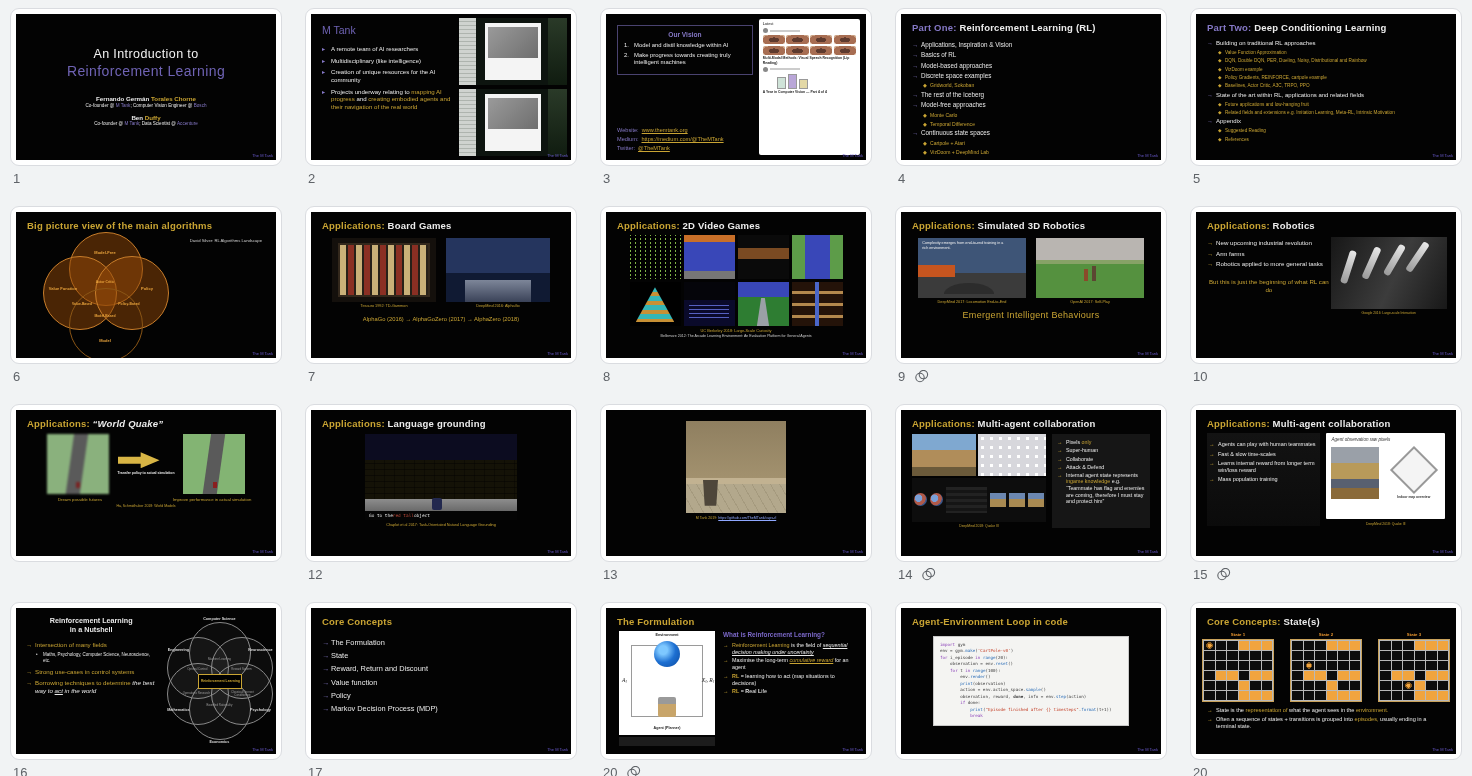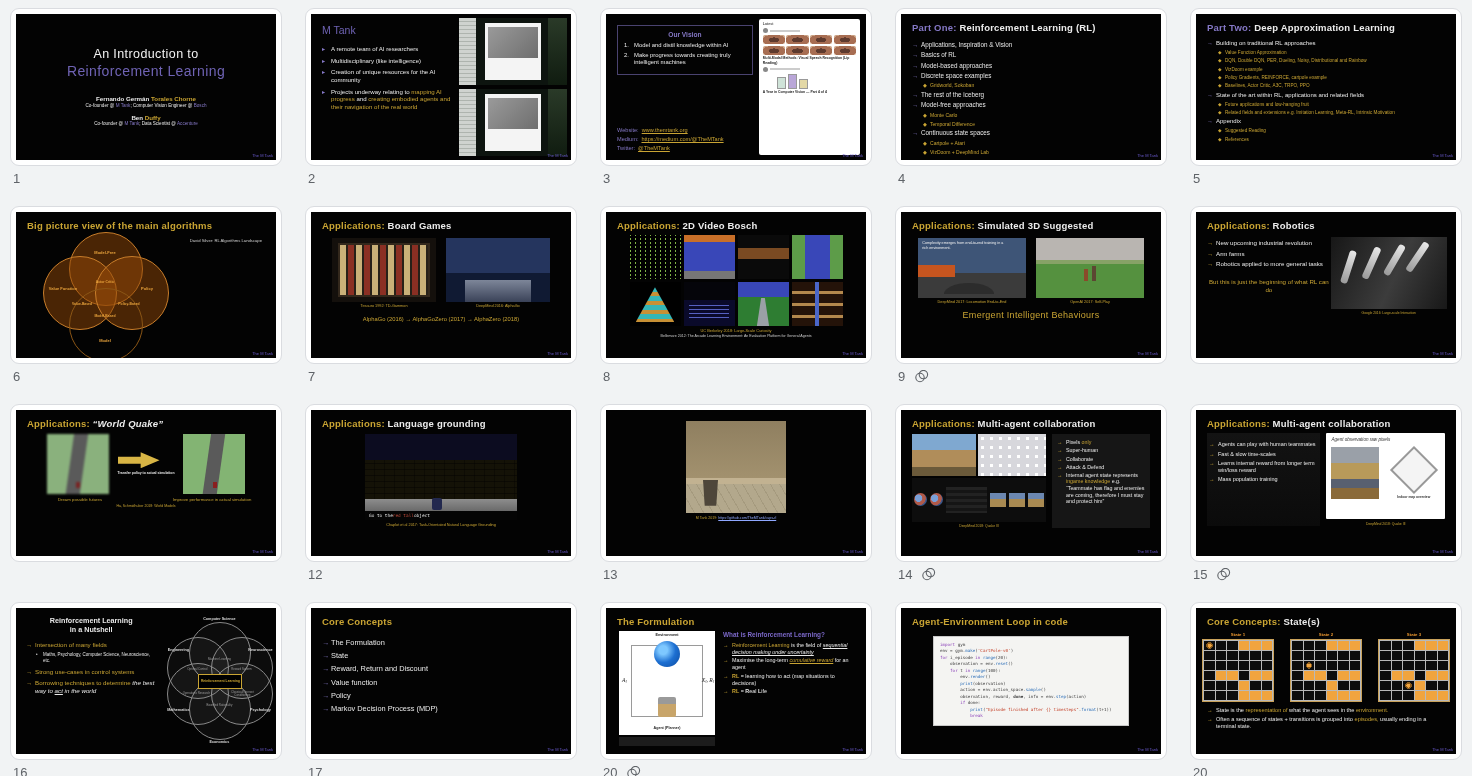--- a/index.html
+++ b/index.html
@@ -394,21 +394,21 @@
     </div>
     <div class="numrow">
         <span class="num">4</span>
       </div>
   </div>
 
   <div class="cell">
     <div class="card">
       <div class="slide">
         <div class="pad">
-          <div class="st"><span class="accp">Part Two: </span><span>Deep Approximation Learning</span></div>
+          <div class="st"><span class="accp">Part Two: </span><span>Deep Conditioning Learning</span></div>
           <div class="s5l ma-p">
               <div class="li">
                 <span class="mk">→</span>
                 <div class="tx"><span class="w">Building on traditional RL approaches</span></div>
               </div>
               <div class="li sub">
                 <span class="mk">◆</span>
                 <div class="tx"><span class="y">Value Function Approximation</span></div>
               </div>
               <div class="li sub">
@@ -514,21 +514,21 @@
     </div>
     <div class="numrow">
         <span class="num">7</span>
       </div>
   </div>
 
   <div class="cell">
     <div class="card">
       <div class="slide">
         <div class="pad">
-          <div class="st"><span class="acc">Applications: </span><span>2D Video Bosch</span></div>
+          <div class="st"><span class="acc">Applications: </span><span>2D Video Games</span></div>
           <div class="s8grid">
             <div class="g1"></div>
             <div class="g2"></div>
             <div class="g3"></div>
             <div class="g4"></div>
             <div class="g5"></div>
             <div class="g6"></div>
             <div class="g7"></div>
             <div class="g8"></div>
           </div>
@@ -540,21 +540,21 @@
     </div>
     <div class="numrow">
         <span class="num">8</span>
       </div>
   </div>
 
   <div class="cell">
     <div class="card">
       <div class="slide">
         <div class="pad">
-          <div class="st"><span class="acc">Applications: </span><span>Simulated 3D Suggested</span></div>
+          <div class="st"><span class="acc">Applications: </span><span>Simulated 3D Robotics</span></div>
           <div class="imgrow">
             <div>
               <div class="s9img s9a">
                 <div class="blk"></div>
                   <div class="plat"></div>
                 <div class="s9ov">Complexity emerges from end-to-end training in a rich environment.</div>
               </div>
               <div class="capy">DeepMind 2017: Locomotion End-to-End</div>
             </div>
             <div>
@@ -608,20 +608,23 @@
                 <div class="arm" style="left:52%;top:8%;transform:rotate(30deg)"></div>
                 <div class="arm" style="left:72%;top:4%;transform:rotate(34deg)"></div>
               </div>
               <div class="s10cap">Google 2016: Large-scale Interaction</div>
             </div>
           </div>
         </div>
         <div class="wm">The M Tank</div>
       </div>
     </div>
+    <div class="numrow">
+        <span class="num">10</span>
+      </div>
   </div>
 
   <div class="cell">
     <div class="card">
       <div class="slide">
         <div class="pad">
           <div class="st"><span class="acc">Applications: </span><span class="it">“World Quake”</span></div>
           <div class="s11row">
             <div class="s11img blurimg">
                 <div class="road"></div>

